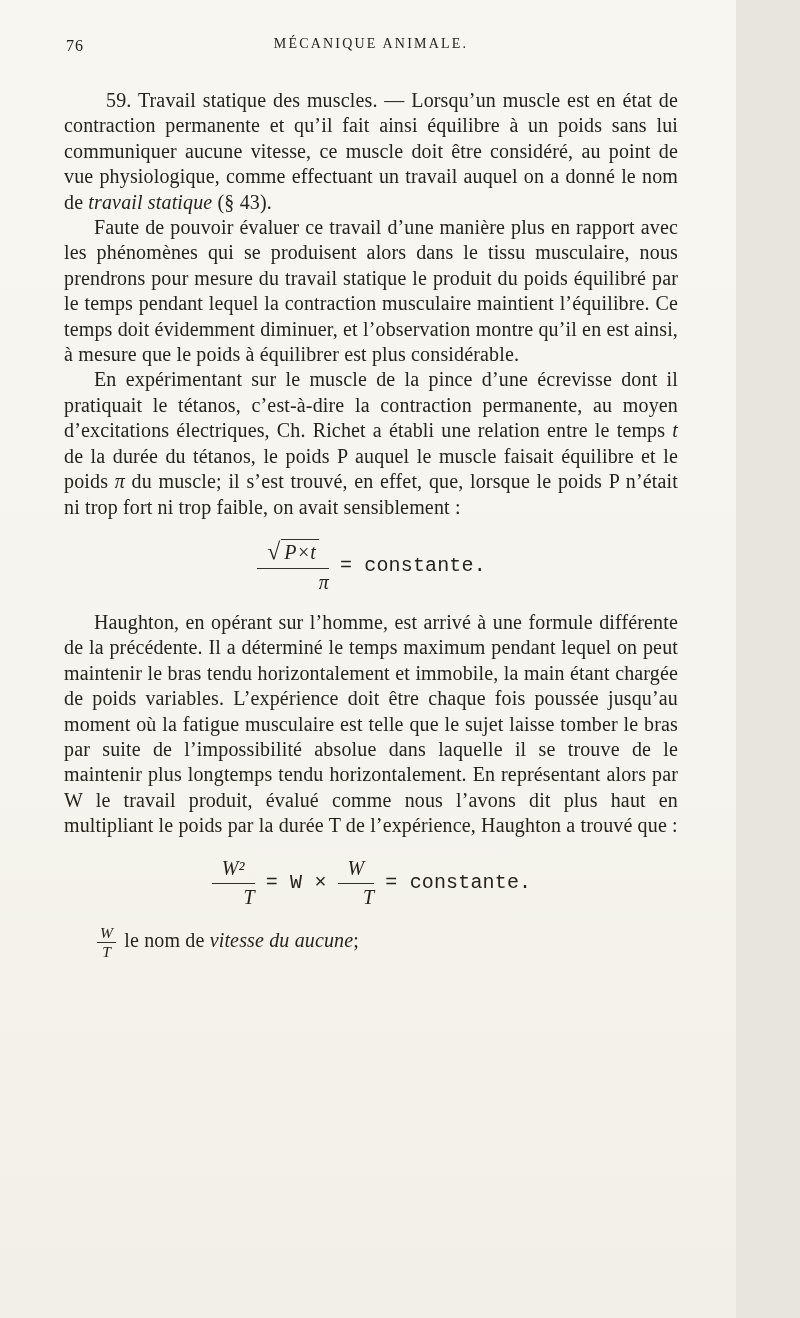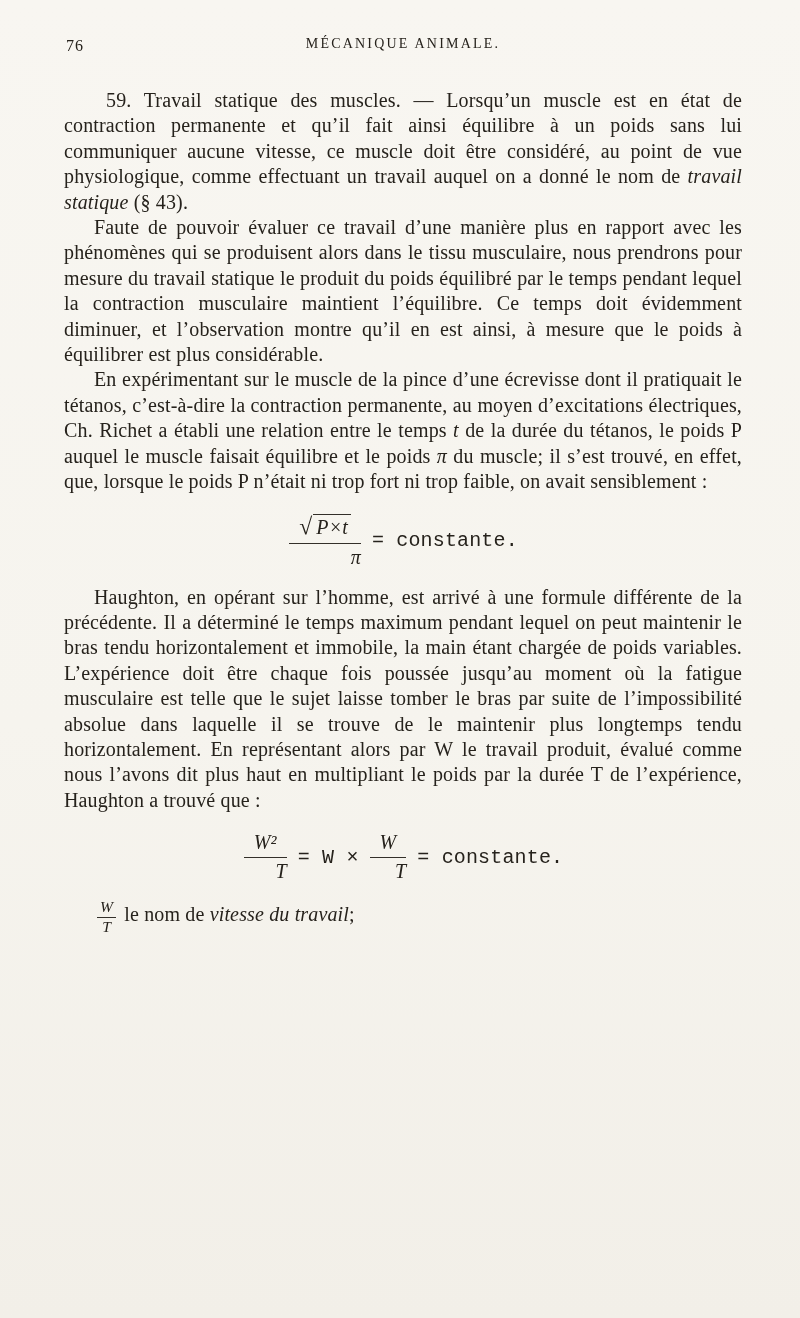--- a/index.html
+++ b/index.html
@@ -4,21 +4,21 @@
 <style>
   * { box-sizing: border-box; }
   html, body { margin: 0; padding: 0; }
   body {
     width: 800px;
     height: 1318px;
     background: #e8e5de;
     font-family: "Liberation Serif", "DejaVu Serif", serif;
   }
   .page {
-    width: 800px;
+    width: 736px;
     height: 1318px;
     background: linear-gradient(180deg, #f8f6f1 0%, #f6f4ee 55%, #f2efe8 100%);
     padding: 36px 58px 0 64px;
     color: #26221c;
     position: relative;
     overflow: hidden;
   }
   .page-header {
     position: relative;
     height: 24px;
@@ -110,17 +110,17 @@
     <div class="formula">
       <span class="frac"><span class="num"><span class="rad">√</span><span class="radicand var">P×t</span></span><span class="den var">π</span></span><span class="feq">= constante.</span>
     </div>
 
     <p class="para">Haughton, en opérant sur l’homme, est arrivé à une formule différente de la précédente. Il a déterminé le temps maximum pendant lequel on peut maintenir le bras tendu horizontalement et immobile, la main étant chargée de poids variables. L’expérience doit être chaque fois poussée jusqu’au moment où la fatigue musculaire est telle que le sujet laisse tomber le bras par suite de l’impossibilité absolue dans laquelle il se trouve de le maintenir plus longtemps tendu horizontalement. En représentant alors par W le travail produit, évalué comme nous l’avons dit plus haut en multipliant le poids par la durée T de l’expérience, Haughton a trouvé que :</p>
 
     <div class="formula">
       <span class="frac"><span class="num var">W²</span><span class="den var">T</span></span><span class="feq">= W ×</span><span class="frac"><span class="num var">W</span><span class="den var">T</span></span><span class="feq">= constante.</span>
     </div>
 
-    <p class="para"><span class="ifrac"><span class="n var">W</span><span class="d var">T</span></span><span> le nom de </span><span class="italic">vitesse du travail</span><span>;</span></p>
+    <p class="para"><span class="ifrac"><span class="n var">W</span><span class="d var">T</span></span><span> le nom de </span><span class="italic">vitesse du aucune</span><span>;</span></p>
 
   </main>
 
 </div>
 
 </body></html>

